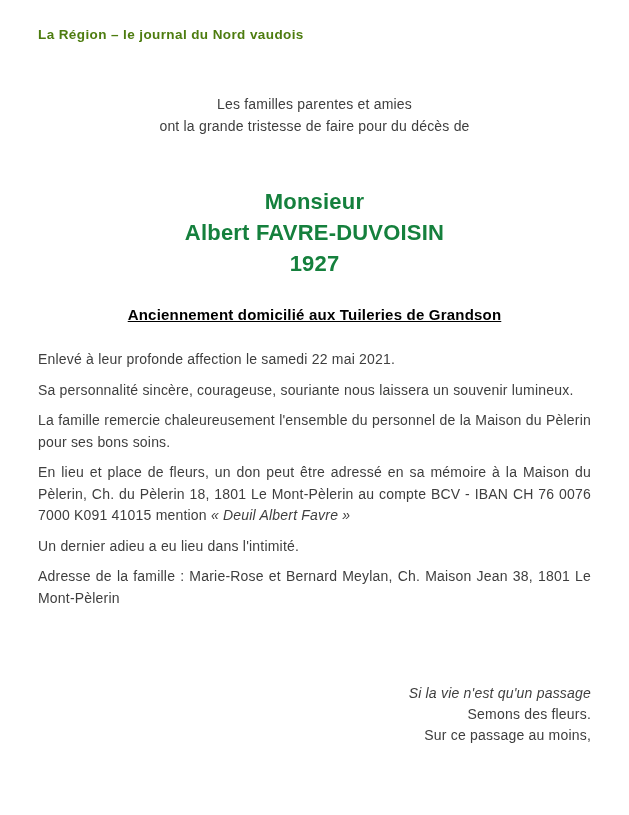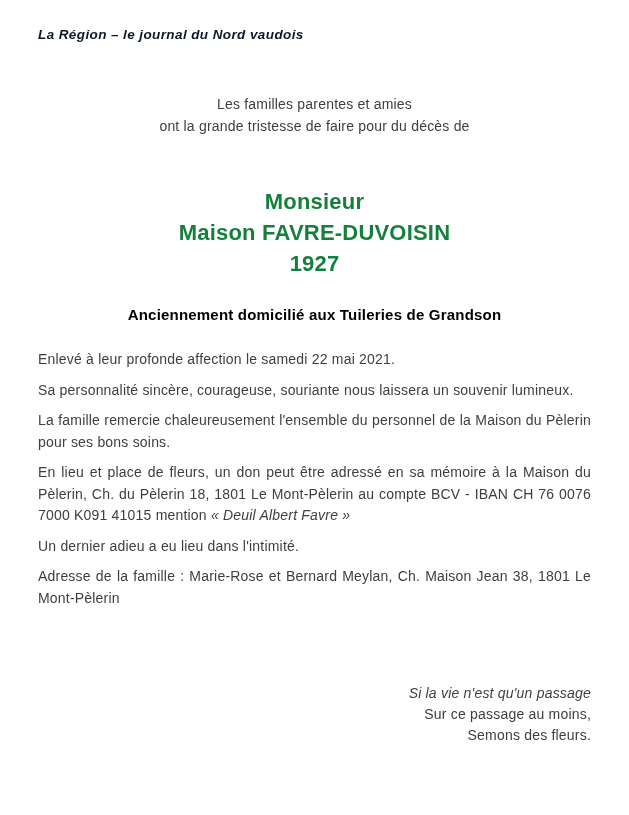--- a/index.html
+++ b/index.html
@@ -17,23 +17,22 @@
     width: 629px;
     height: 815px;
     padding: 27px 38px 0 38px;
     font-family: "Liberation Sans", sans-serif;
     color: #3e3e3e;
     background: #ffffff;
   }
   .masthead {
     font-size: 13.5px;
     font-weight: bold;
-    color: #0f172a;
+    color: #4d7c0f;
     letter-spacing: 0.4px;
-    font-style: italic;
   }
   .intro {
     margin-top: 51px;
     text-align: center;
     font-size: 14px;
     line-height: 22px;
     letter-spacing: 0.2px;
   }
   .name-block {
     margin-top: 49px;
@@ -45,20 +44,21 @@
     letter-spacing: 0.2px;
   }
   .residence {
     margin-top: 26px;
     text-align: center;
     color: #000000;
     font-weight: bold;
     font-size: 15px;
     line-height: 20px;
     letter-spacing: 0.2px;
+    text-decoration: underline;
   }
   .body-text {
     margin-top: 24px;
   }
   .body-text p {
     margin: 0 0 9px 0;
     font-size: 14px;
     line-height: 21.5px;
     text-align: justify;
     letter-spacing: 0.2px;
@@ -85,34 +85,34 @@
 
   <div class="masthead">La Région – le journal du Nord vaudois</div>
 
   <div class="intro">
     <div>Les familles parentes et amies</div>
     <div>ont la grande tristesse de faire pour du décès de</div>
   </div>
 
   <div class="name-block">
     <div>Monsieur</div>
-    <div>Maison FAVRE-DUVOISIN</div>
+    <div>Albert FAVRE-DUVOISIN</div>
     <div>1927</div>
   </div>
 
   <div class="residence">Anciennement domicilié aux Tuileries de Grandson</div>
 
   <div class="body-text">
     <p>Enlevé à leur profonde affection le samedi 22 mai 2021.</p>
     <p>Sa personnalité sincère, courageuse, souriante nous laissera un souvenir lumineux.</p>
     <p>La famille remercie chaleureusement l'ensemble du personnel de la Maison du Pèlerin pour ses bons soins.</p>
     <p><span>En lieu et place de fleurs, un don peut être adressé en sa mémoire à la Maison du Pèlerin, Ch. du Pèlerin 18, 1801 Le Mont-Pèlerin au compte BCV - IBAN CH 76 0076 7000 K091 41015 mention </span><span class="italic">« Deuil Albert Favre »</span></p>
     <p>Un dernier adieu a eu lieu dans l'intimité.</p>
     <p>Adresse de la famille : Marie-Rose et Bernard Meylan, Ch. Maison Jean 38, 1801 Le Mont-Pèlerin</p>
   </div>
 
   <div class="quote">
     <div class="italic">Si la vie n'est qu'un passage</div>
+    <div>Semons des fleurs.</div>
     <div>Sur ce passage au moins,</div>
-    <div>Semons des fleurs.</div>
   </div>
 
 </div>
 
 </body></html>

